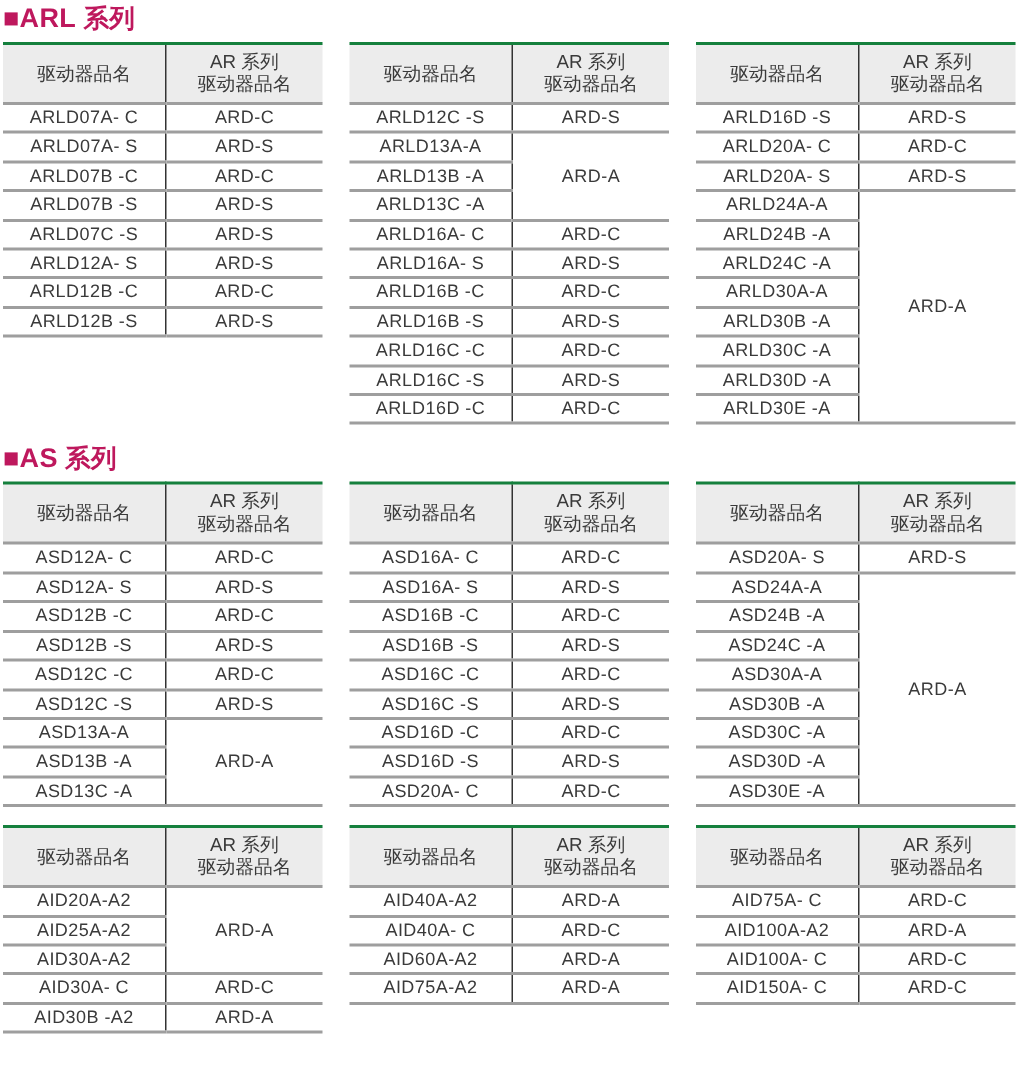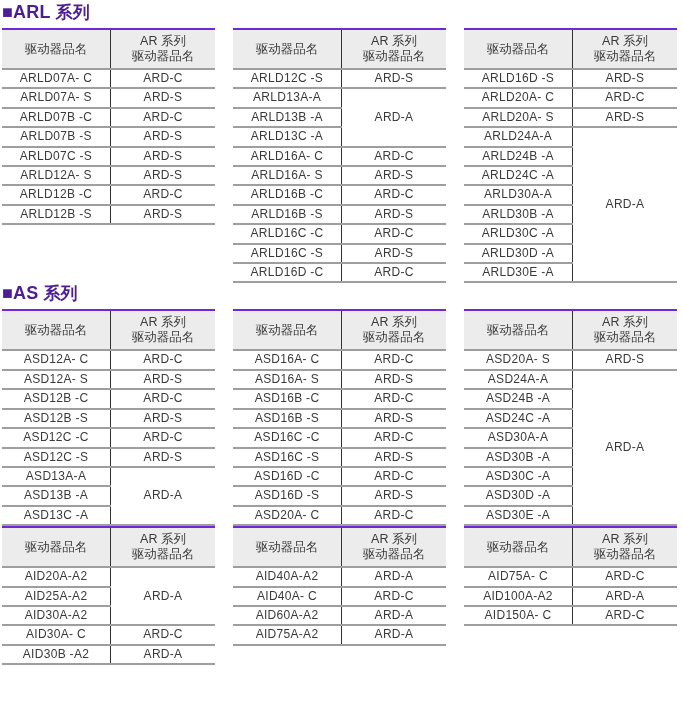--- a/index.html
+++ b/index.html
@@ -12,39 +12,39 @@
     height: 710px;
     font-family: "Liberation Sans", sans-serif;
     color: #3a3a3a;
     overflow: hidden;
   }
   #page {
     padding: 2px 6px 0 2px;
     box-sizing: border-box;
     width: 683px;
   }
-  .section + .section { }
+  .section + .section { margin-top: 12px; }
   .section-title {
     margin: 0 0 5px 0;
     font-size: 17px;
     line-height: 20px;
     font-weight: 700;
-    color: #4c1d95;
+    color: #be185d;
     letter-spacing: 0.2px;
   }
   .section-title .latin { font-size: 18px; }
   .tables-row {
     display: flex;
     justify-content: space-between;
   }
   table.map {
     width: 213px;
     border-collapse: collapse;
     table-layout: fixed;
-    border-top: 2px solid #6d28d9;
+    border-top: 2px solid #15803d;
     border-bottom: 2px solid #9e9e9e;
     align-self: flex-start;
   }
   table.map th {
     background: #ececec;
     font-weight: 400;
     font-size: 12.5px;
     line-height: 15px;
     color: #3a3a3a;
     height: 38px;
@@ -420,20 +420,24 @@
           <tbody>
             <tr>
               <td class="c1">AID75A- C</td>
               <td>ARD-C</td>
             </tr>
             <tr>
               <td class="c1">AID100A-A2</td>
               <td>ARD-A</td>
             </tr>
             <tr>
+              <td class="c1">AID100A- C</td>
+              <td>ARD-C</td>
+            </tr>
+            <tr>
               <td class="c1">AID150A- C</td>
               <td>ARD-C</td>
             </tr>
           </tbody>
         </table>
       </div>
     </div>
   </div>
 
 </body></html>

